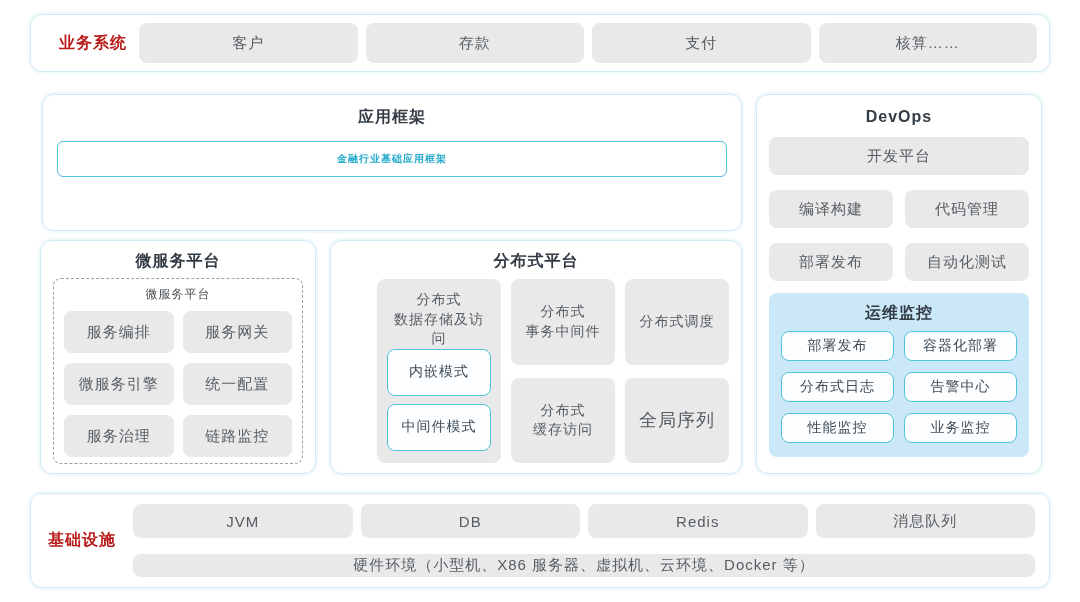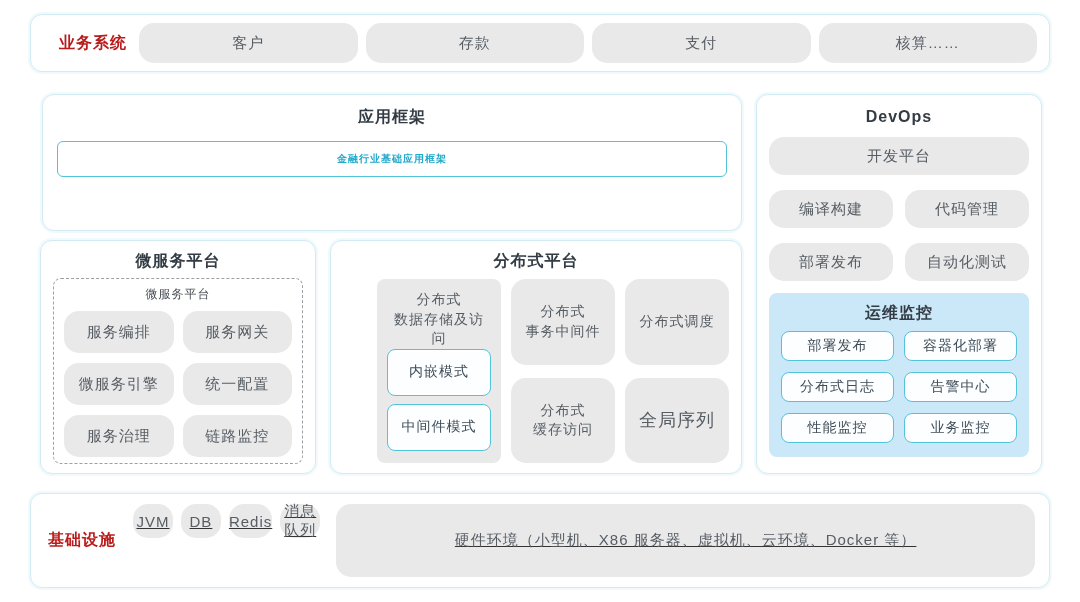--- a/index.html
+++ b/index.html
@@ -17,21 +17,21 @@
   .ptitle {
     font-size:16px; font-weight:bold; color:#333c45; text-align:center;
     line-height:22px; letter-spacing:1px;
   }
   .side-label {
     font-size:16px; font-weight:bold; color:#b91c1c; letter-spacing:1px;
     display:flex; align-items:center; justify-content:center;
   }
   .blk {
     display:flex; align-items:center; justify-content:center;
-    border-radius:15px; font-size:15px; text-align:center; letter-spacing:1px;
+    border-radius:8px; font-size:15px; text-align:center; letter-spacing:1px;
   }
   .gblk { background:#e9e9ea; color:#565d63; }
   .bblk { background:#c7e4f7; color:#4e5d68; }
   .tealbox {
     background:#ffffff; border:1px solid #53c3d9; border-radius:6px;
     color:#23a9cb; font-weight:bold;
   }
   .wblk {
     background:#fcfeff; border:1px solid #53c3d9; border-radius:8px;
     color:#3f4d58; font-size:14px;
@@ -135,21 +135,21 @@
 
       <div style="flex:1; display:flex; flex-direction:column; gap:13px;">
         <div class="blk gblk" style="flex:1; font-size:14px;">分布式调度</div>
         <div class="blk gblk" style="flex:1; font-size:18px;">全局序列</div>
       </div>
     </div>
   </section>
 
   <section class="panel" style="left:30px; top:493px; width:1020px; height:95px; display:flex; align-items:stretch; padding:10px 14px 10px 0;">
     <div class="side-label" style="width:102px; flex:none;">基础设施</div>
-    <div style="flex:1; display:flex; gap:16px;text-decoration:underline;">
+    <div style="flex:1; display:flex; flex-direction:column; gap:16px;">
       <div class="flexrow" style="gap:8px; height:34px;">
         <div class="blk gblk" style="flex:1;">JVM</div>
         <div class="blk gblk" style="flex:1;">DB</div>
         <div class="blk gblk" style="flex:1;">Redis</div>
         <div class="blk gblk" style="flex:1;">消息队列</div>
       </div>
       <div class="blk gblk" style="flex:1; font-size:15px;">硬件环境（小型机、X86 服务器、虚拟机、云环境、Docker 等）</div>
     </div>
   </section>
 

